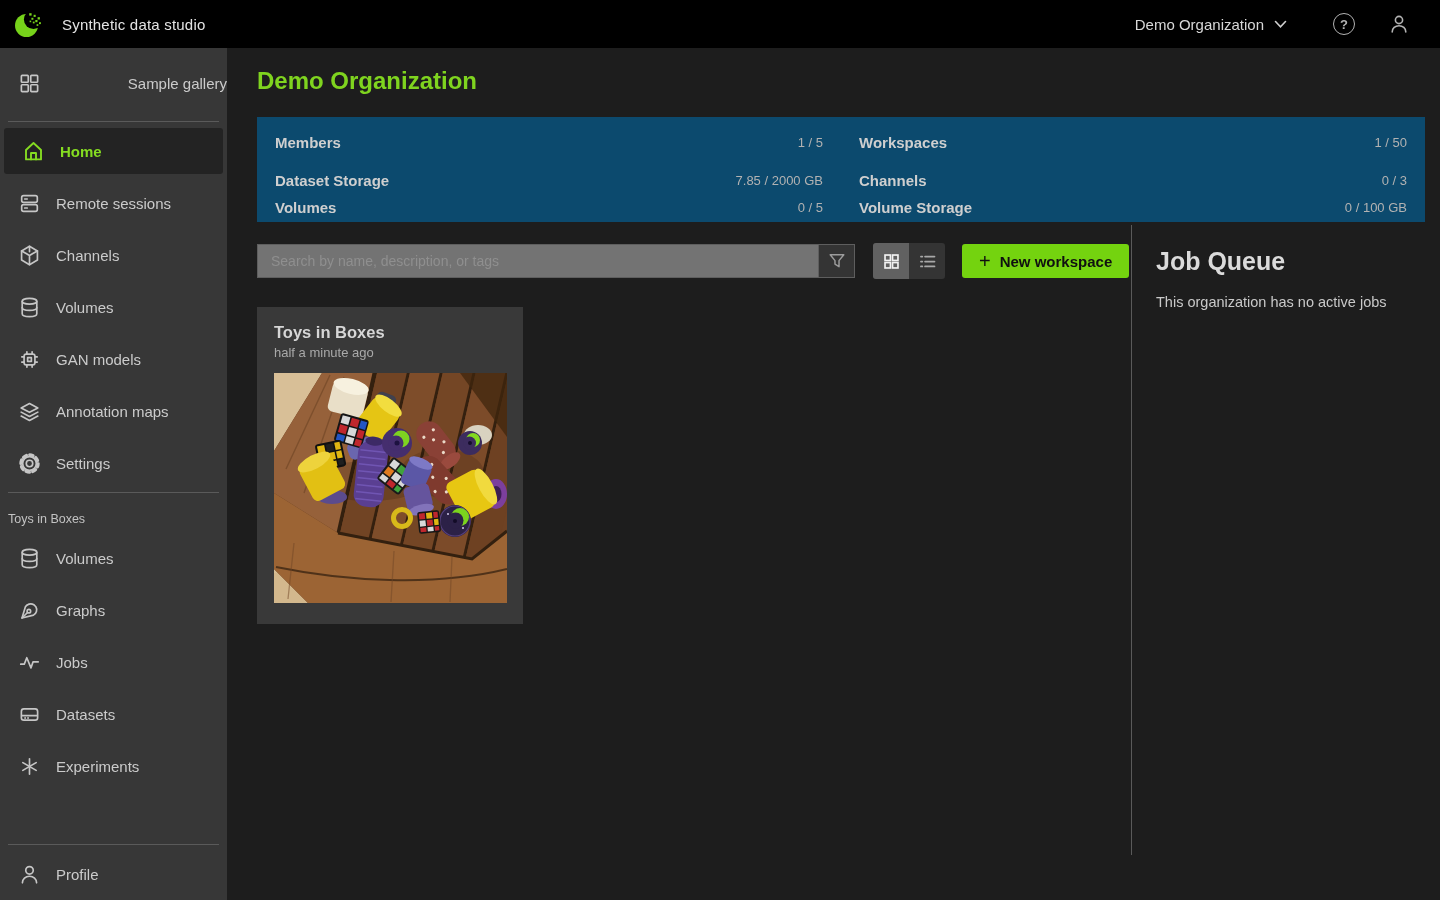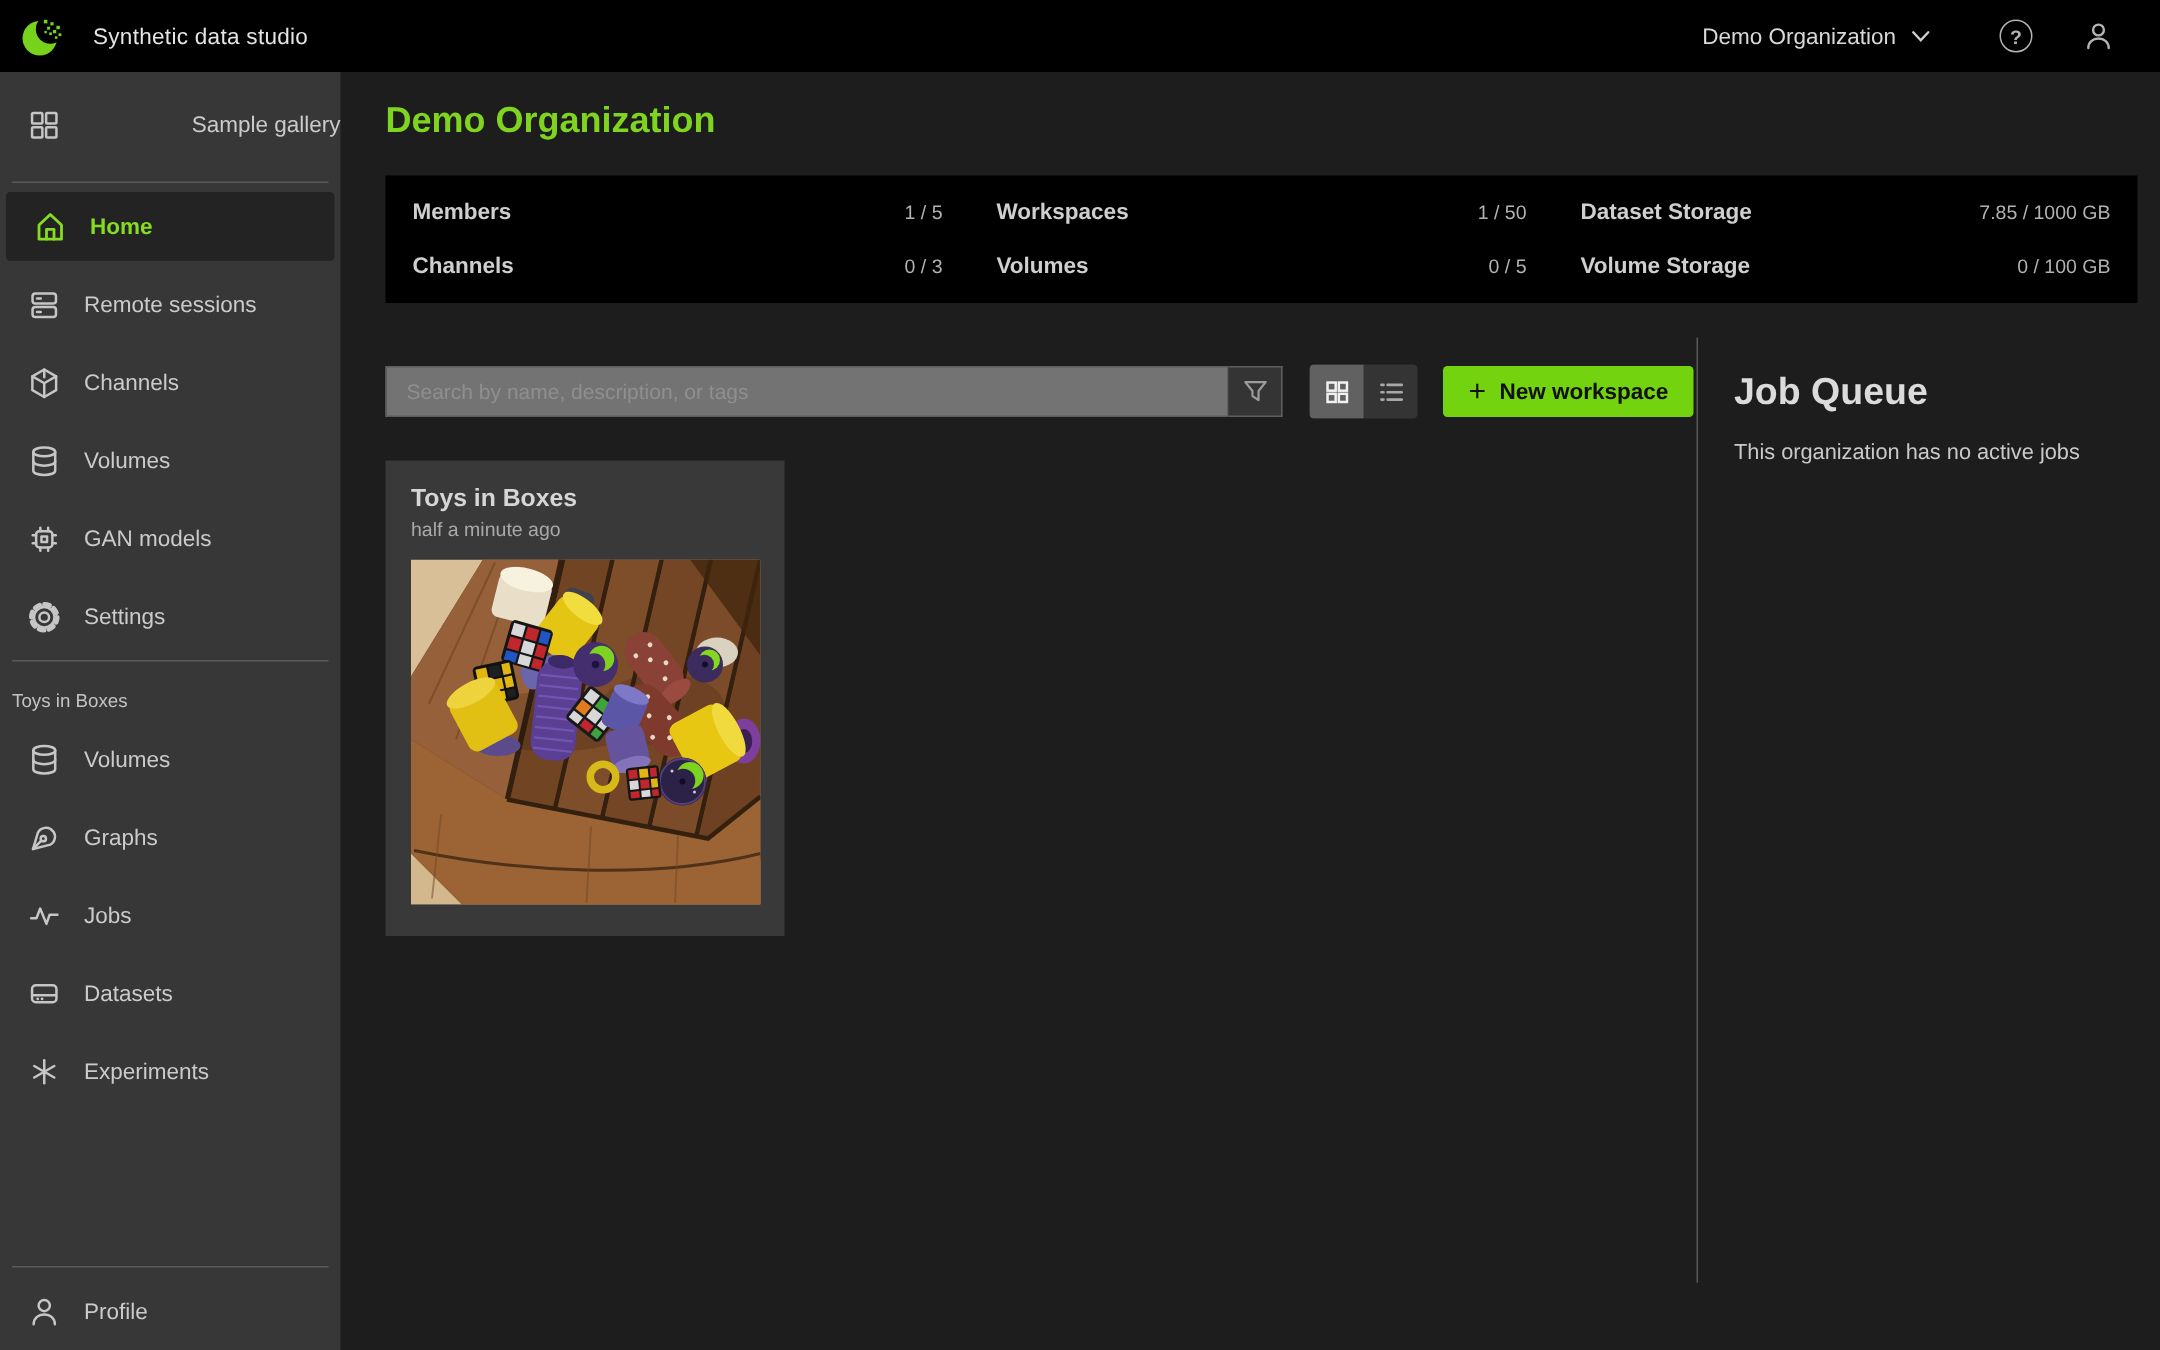--- a/index.html
+++ b/index.html
@@ -31,22 +31,22 @@
   .sb-divider { height:1px; background:#5a5a5a; margin:3px 8px; flex:0 0 auto; }
   .sb-section-label { font-size:12.5px; color:#c3c3c3; padding:16px 8px 6px 8px; flex:0 0 auto; }
   .sb-spacer { flex:1 1 auto; }
   svg.ic { stroke:#c6c6c6; fill:none; stroke-width:1.6; stroke-linecap:round; stroke-linejoin:round; }
   .active svg.ic { stroke:#85dc21; stroke-width:1.8; }
 
   
   .main { position:absolute; top:48px; left:227px; width:1213px; height:852px; }
   .page-heading { position:absolute; left:30px; top:19px; font-size:24px; font-weight:600; color:#7fd41f; }
 
-  .stats-panel { position:absolute; left:30px; top:69px; width:1168px; height:85px; background:#000000;
-                 display:grid; grid-template-columns:1fr 1fr 1fr; grid-template-rows:1fr 1fr;
+  .stats-panel { position:absolute; left:30px; top:69px; width:1168px; height:105px; background:#0c4a6e;
+                 display:grid; grid-template-columns:1fr 1fr; grid-template-rows:1fr 1fr;
                  padding:6px 0; }
   .stat-cell { display:flex; align-items:center; justify-content:space-between; padding:0 18px; }
   .stat-label { font-size:15px; font-weight:600; color:#cfcfcf; }
   .stat-value { font-size:13px; color:#b2b2b2; }
 
   .toolbar { position:absolute; left:30px; top:195px; display:flex; align-items:center; }
   .search-wrap { display:flex; }
   .search-input { width:562px; height:34px; background:#737373; border:1px solid #5e5e5e;
                   color:#e0e0e0; font-size:14px; padding:0 13px; outline:none;
                   font-family:"Liberation Sans", sans-serif; }
@@ -175,20 +175,30 @@
     <span class="nicon">
       <svg class="ic" width="25" height="25" viewBox="0 0 24 24">
         <rect x="6.8" y="6.8" width="10.4" height="10.4" rx="2"></rect>
         <rect x="10.2" y="10.2" width="3.6" height="3.6"></rect>
         <path d="M9.5 6.8 V4.6 M14.5 6.8 V4.6 M9.5 19.4 V17.2 M14.5 19.4 V17.2 M6.8 9.5 H4.6 M6.8 14.5 H4.6 M19.4 9.5 H17.2 M19.4 14.5 H17.2"></path>
       </svg>
     </span>
     <span class="nlabel">GAN models</span>
   </div>
 
+  <div class="nav-item">
+    <span class="nicon">
+      <svg class="ic" width="25" height="25" viewBox="0 0 24 24">
+        <path d="M4 8.6 L12 4.4 L20 8.6 L12 12.8 Z"></path>
+        <path d="M4 12.6 L12 16.8 L20 12.6"></path>
+        <path d="M4 16.4 L12 20.6 L20 16.4"></path>
+      </svg>
+    </span>
+    <span class="nlabel">Annotation maps</span>
+  </div>
 
   <div class="nav-item">
     <span class="nicon">
       <svg class="ic" width="25" height="25" viewBox="0 0 24 24">
         <circle cx="12" cy="12" r="3.1"></circle>
         <circle cx="12" cy="12" r="6.6" stroke-width="1.7"></circle>
         <circle cx="12" cy="12" r="8.3" stroke-width="3" stroke-dasharray="3.4 3.1" fill="none"></circle>
       </svg>
     </span>
     <span class="nlabel">Settings</span>
@@ -274,21 +284,21 @@
     <div class="stat-cell">
       <span class="stat-label">Members</span>
       <span class="stat-value">1 / 5</span>
     </div>
     <div class="stat-cell">
       <span class="stat-label">Workspaces</span>
       <span class="stat-value">1 / 50</span>
     </div>
     <div class="stat-cell">
       <span class="stat-label">Dataset Storage</span>
-      <span class="stat-value">7.85 / 1000 GB</span>
+      <span class="stat-value">7.85 / 2000 GB</span>
     </div>
     <div class="stat-cell">
       <span class="stat-label">Channels</span>
       <span class="stat-value">0 / 3</span>
     </div>
     <div class="stat-cell">
       <span class="stat-label">Volumes</span>
       <span class="stat-value">0 / 5</span>
     </div>
     <div class="stat-cell">

